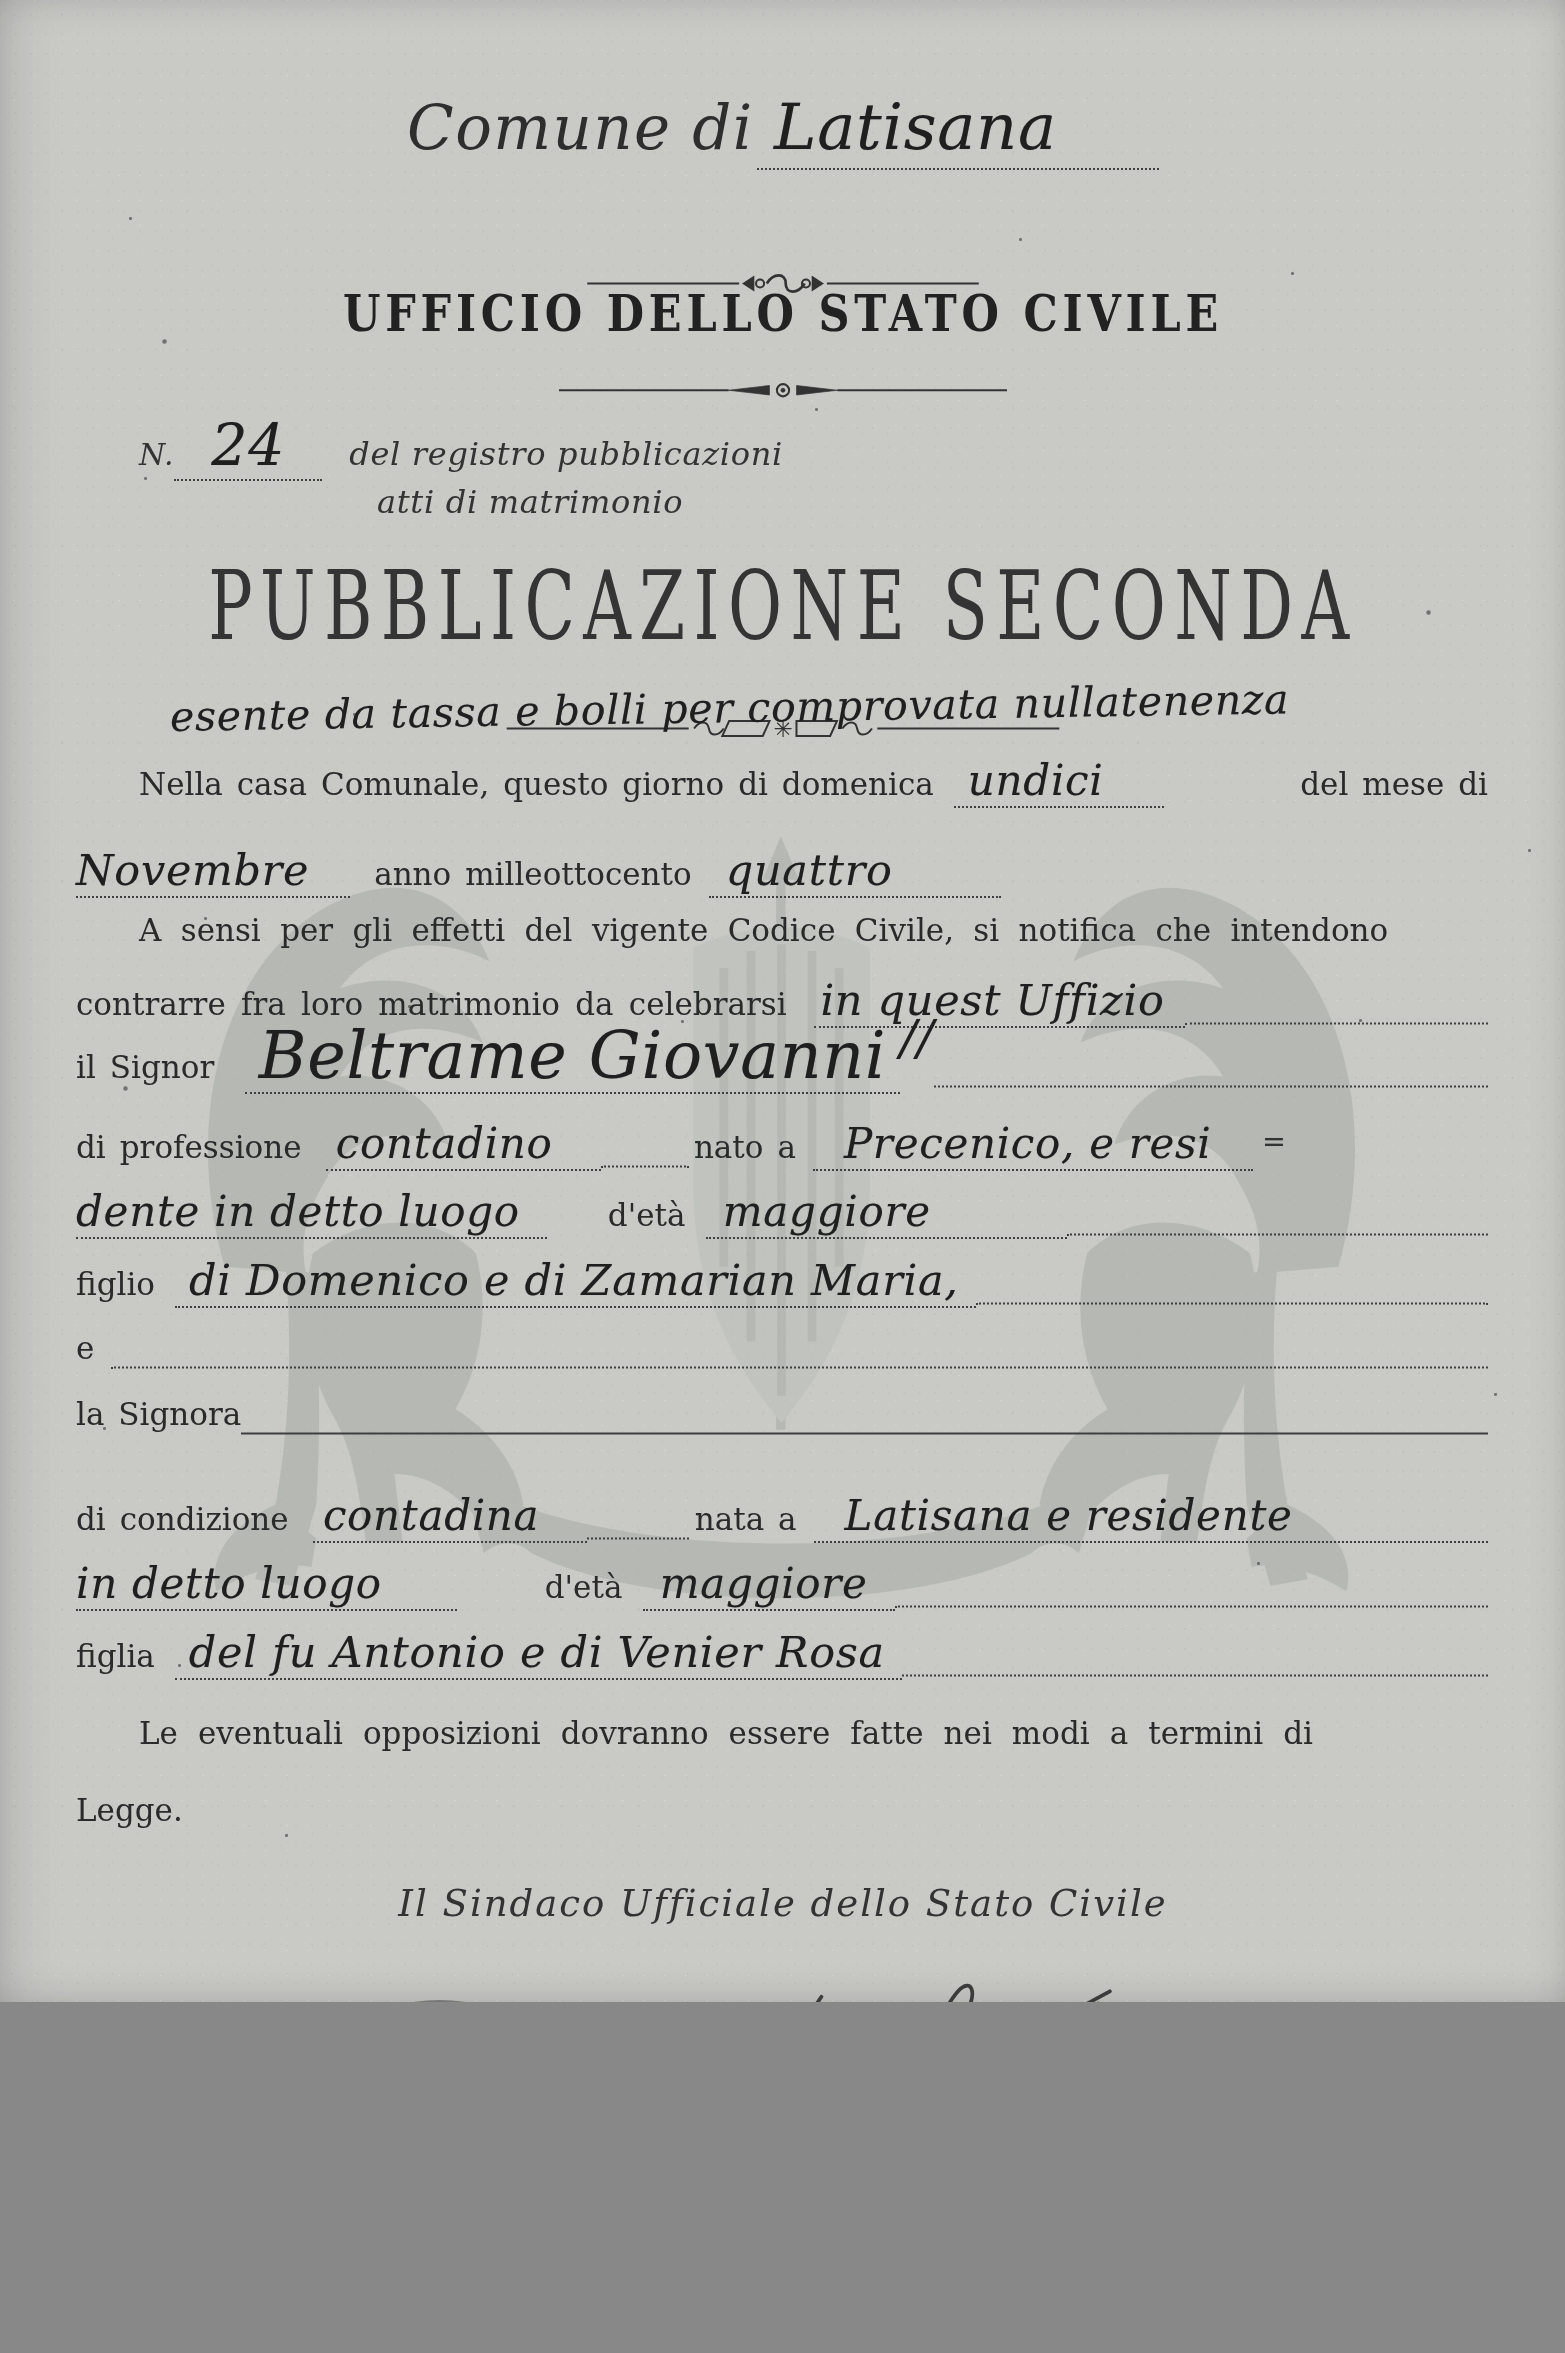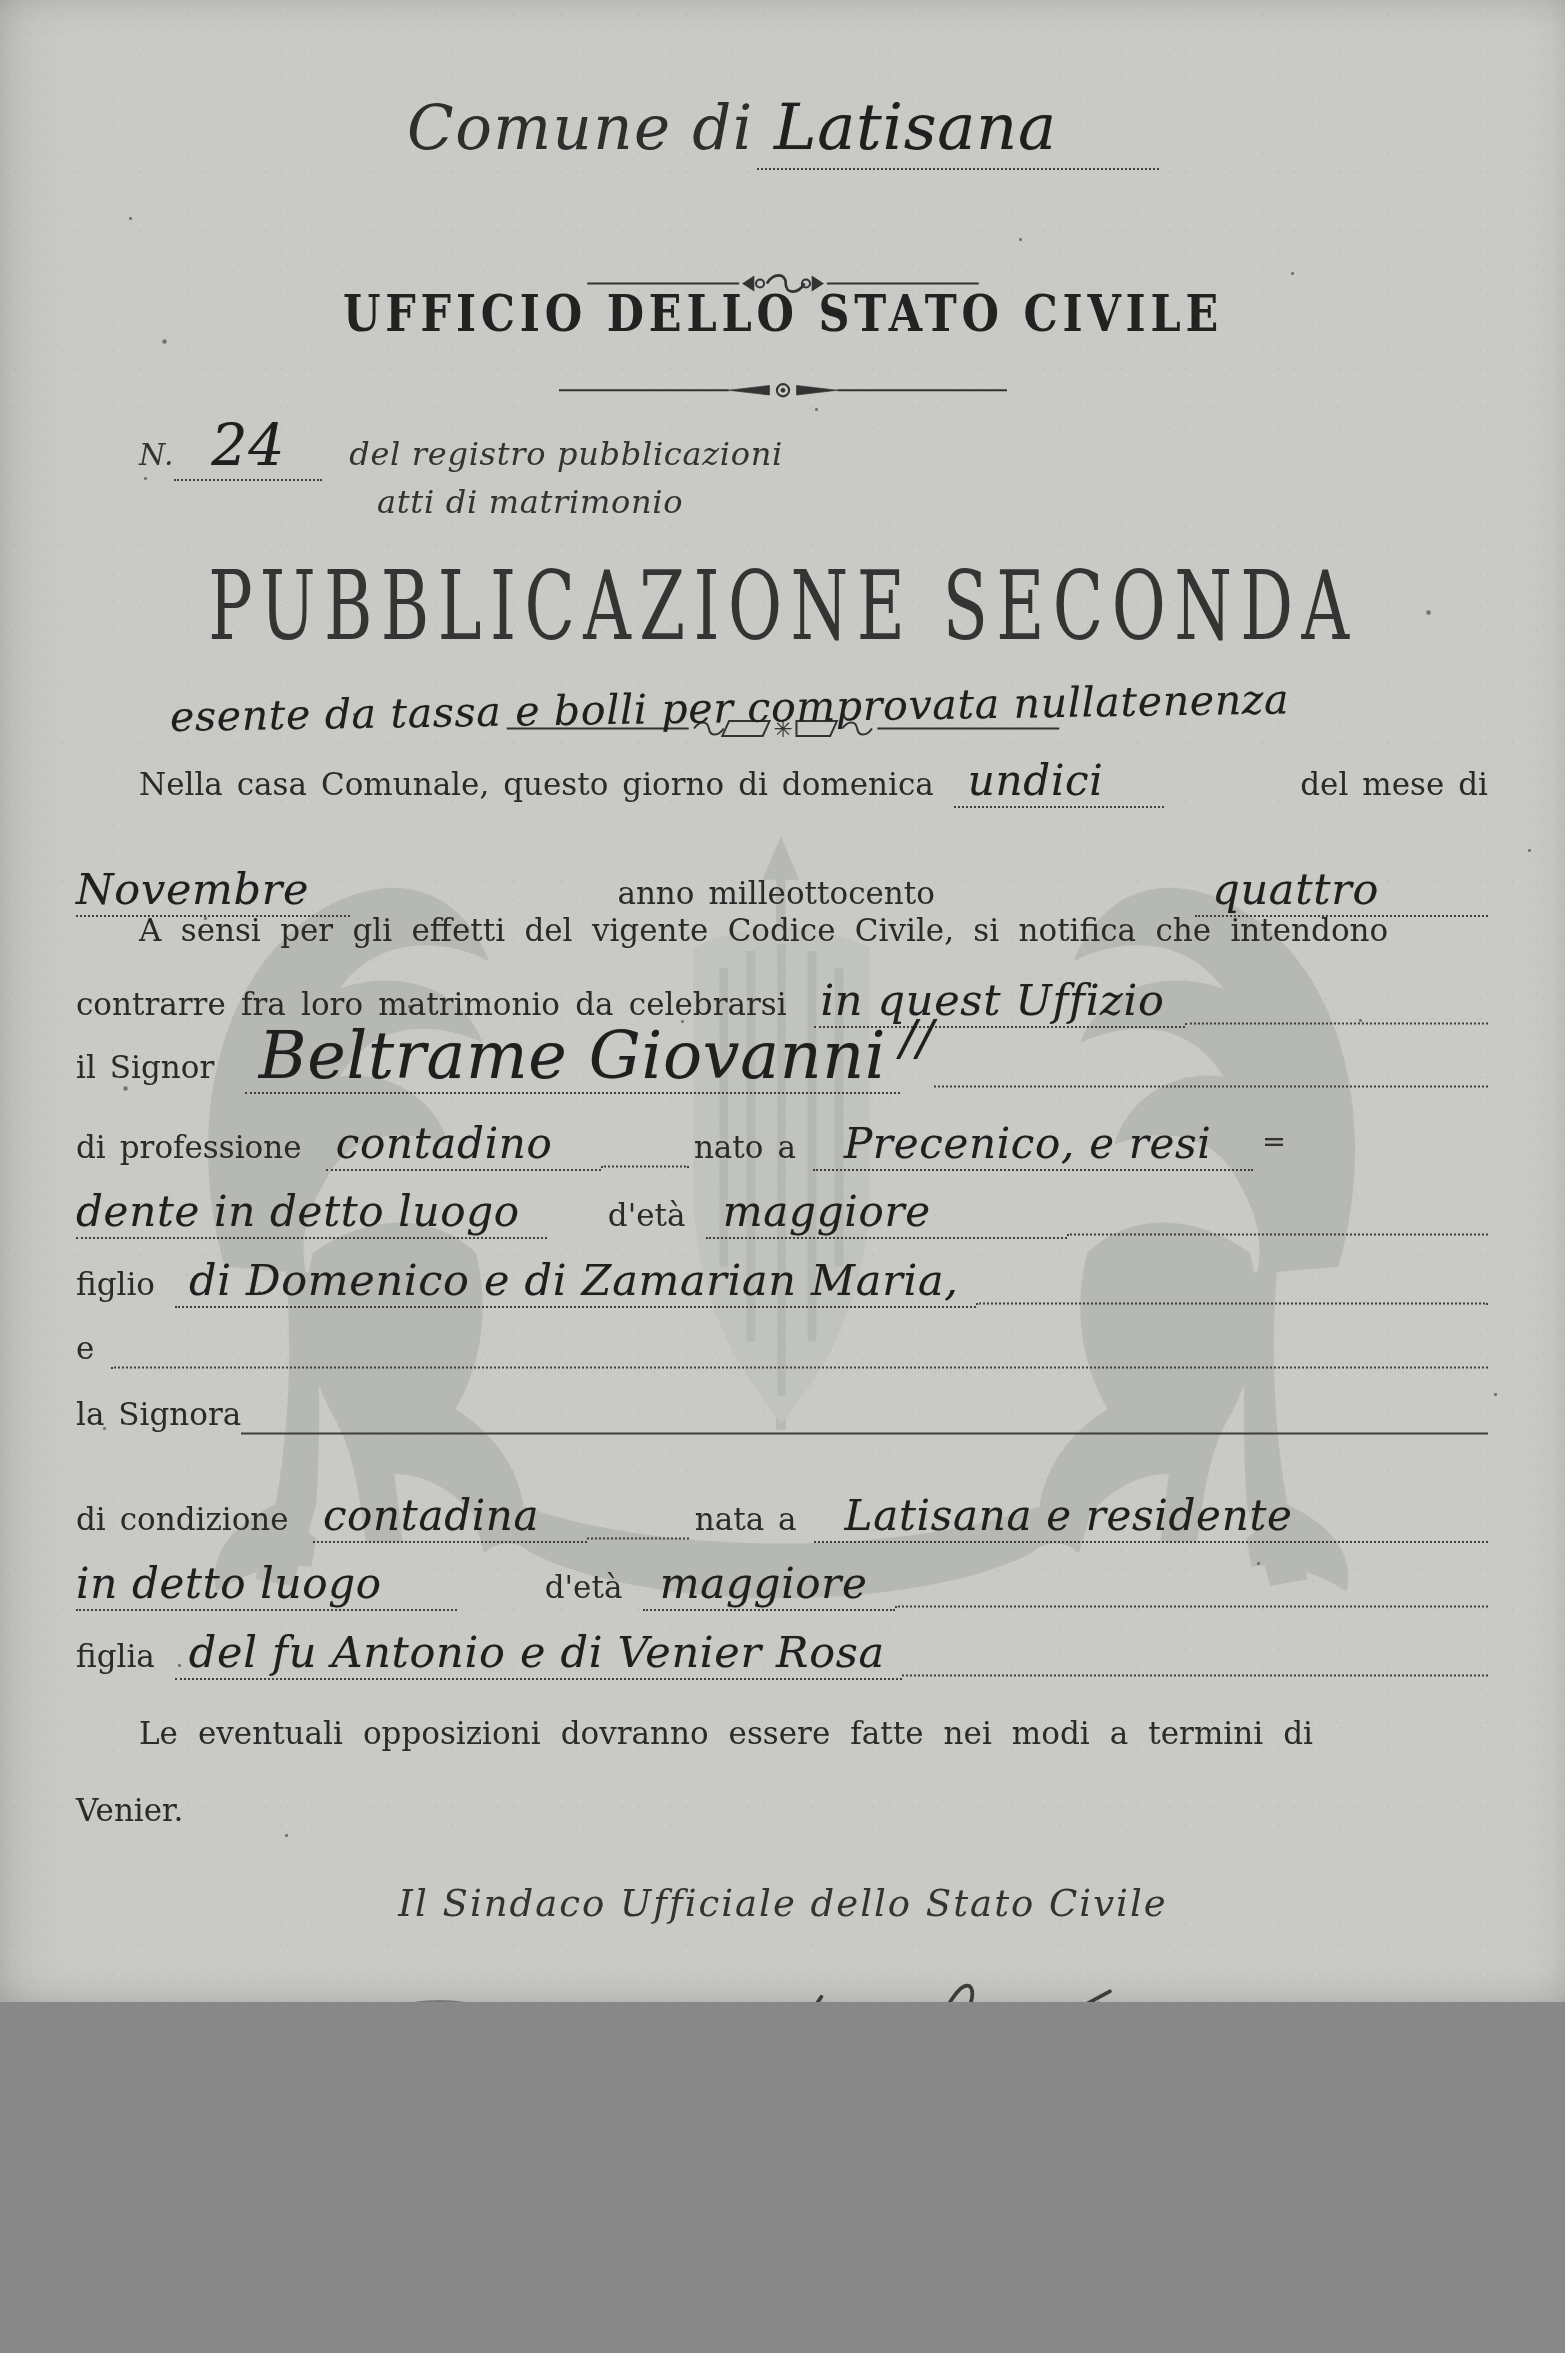--- a/index.html
+++ b/index.html
@@ -45,21 +45,21 @@
   #registry .l1 { display:flex; align-items:baseline; white-space:nowrap; }
   #registry .num { font-size:57px; padding:0 37px 2.7px 37px; }
   #registry .l2 { margin-left:238px; margin-top:2.7px; }
 
   #main-title { top:569px; }
   #main-title span { display:inline-block; transform:scale(1.03,1.48); transform-origin:center; font-size:64px; letter-spacing:8.2px; color:#343434; font-weight:400; }
 
   #exemption { top:685px; left:170px; right:5.4px; font-size:41px; transform:rotate(-0.9deg); white-space:nowrap; }
 
   #intro1 { top:759px; left:139px; }
-  #intro2 { top:867px;justify-content:space-between; }
+  #intro2 { top:848px; }
   #notice1 { top:912px; left:139px; right:82px; font-size:31px; word-spacing:9.5px; white-space:nowrap; }
   #notice2 { top:978px; }
   #row-groom-name { top:1022px; }
   .flourish { font-size:49px; transform:translateY(-23px); }
   #row-groom-prof { top:1122px; }
   #row-groom-res  { top:1190px; }
   #row-groom-fil  { top:1258px; }
   #row-e          { top:1330px; }
   #row-bride-name { top:1396px; }
   #row-bride-name .hw-name { font-size:68px; }
@@ -249,21 +249,21 @@
   </div>
 
   <div id="row-bride-fil" class="row">
     <span class="print">figlia</span>
     <span class="hw u" style="font-size:43px; margin-left:20.4px; padding:0 17px 2.7px 13.6px">del fu Antonio e di Venier Rosa</span>
     <span class="fill"></span>
   </div>
 
   <div id="closing1" class="abs">Le eventuali opposizioni dovranno essere fatte nei modi a termini di</div>
   <div id="closing2" class="row">
-    <span class="print">Venier.</span>
+    <span class="print">Legge.</span>
   </div>
 
   <div id="sindaco" class="abs center">Il Sindaco Ufficiale dello Stato Civile</div>
 
   <svg id="signature-svg" class="abs" width="543" height="224" viewBox="0 0 800 330">
     <g fill="none" stroke="#2e2e2e" stroke-width="5.5" stroke-linecap="round" opacity=".9">
       <path d="M 40 250 C 150 218 250 192 335 175"></path>
       <path d="M 310 60 C 268 122 225 195 208 240 C 200 262 226 256 238 228 C 254 190 258 158 252 128 C 256 176 262 208 278 208 C 295 208 298 176 303 158 C 306 176 313 208 328 208 C 345 208 349 176 353 158 C 357 176 363 208 379 208 C 395 208 401 179 405 160 C 409 179 415 208 431 208 C 447 208 455 176 459 154 C 473 118 496 66 515 48 C 531 35 537 52 528 74 C 517 101 509 138 514 164 C 517 180 527 185 541 172 C 598 130 660 92 735 52"></path>
       <path d="M 718 70 C 630 150 505 235 420 292"></path>
     </g>

